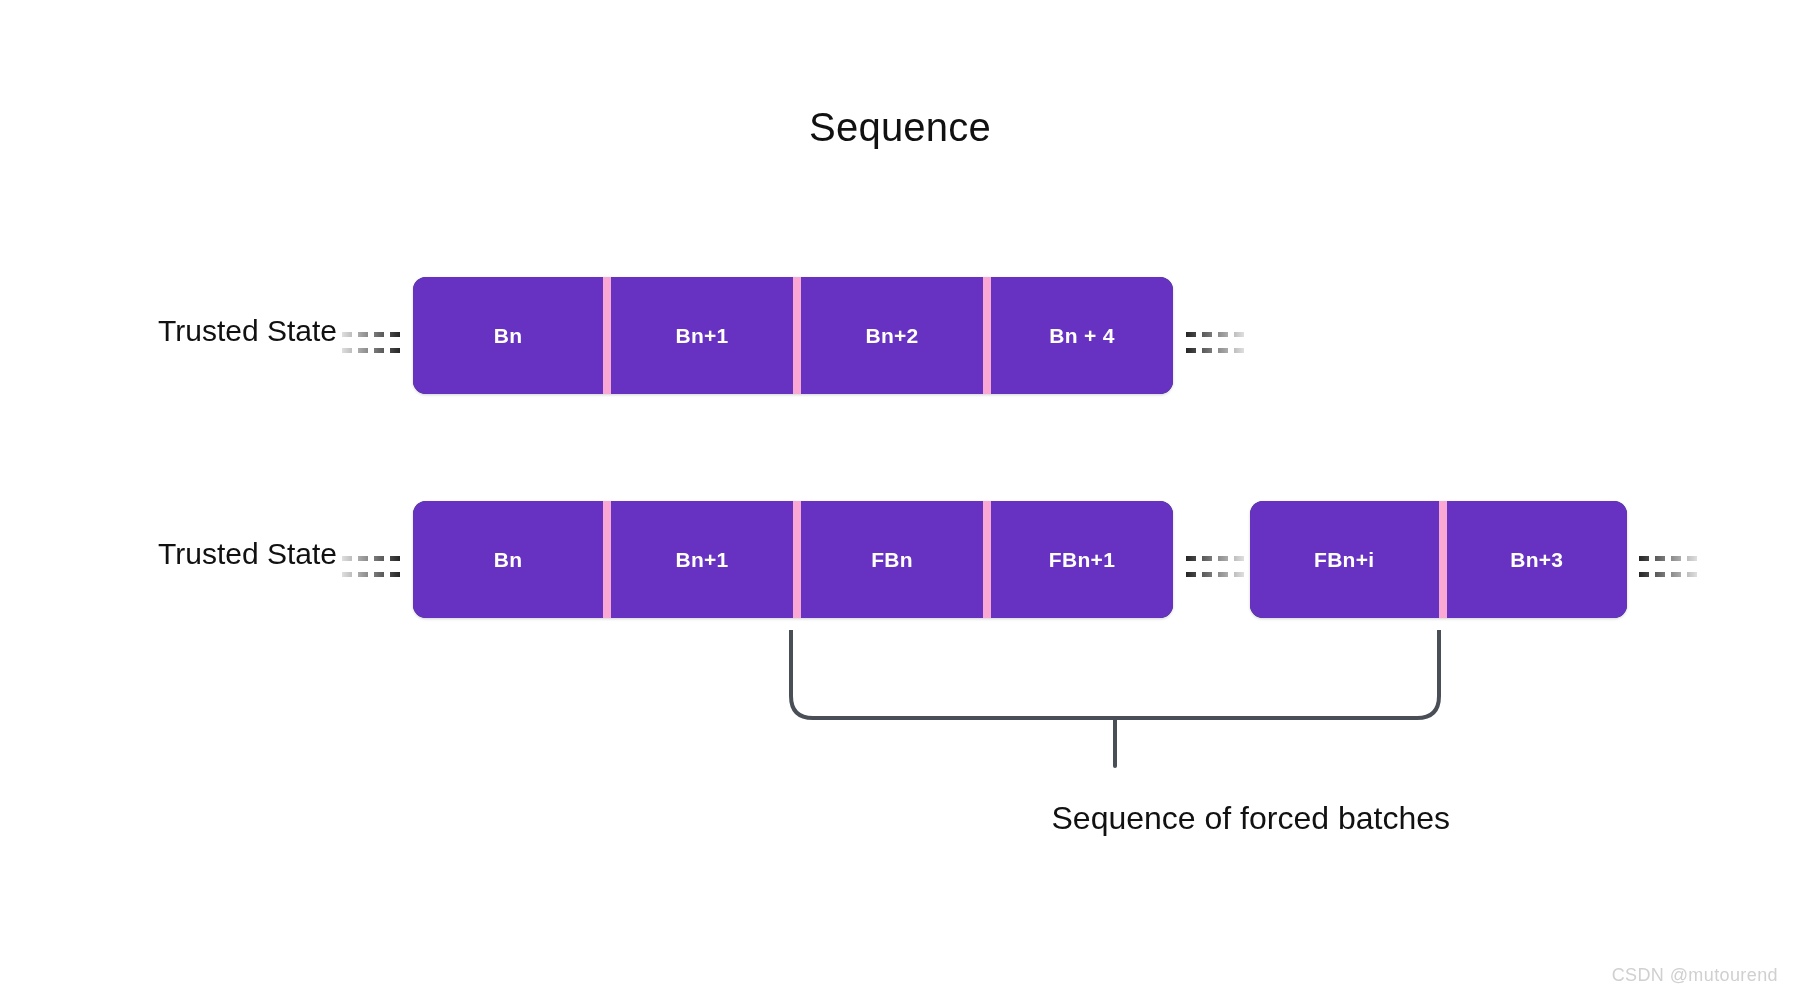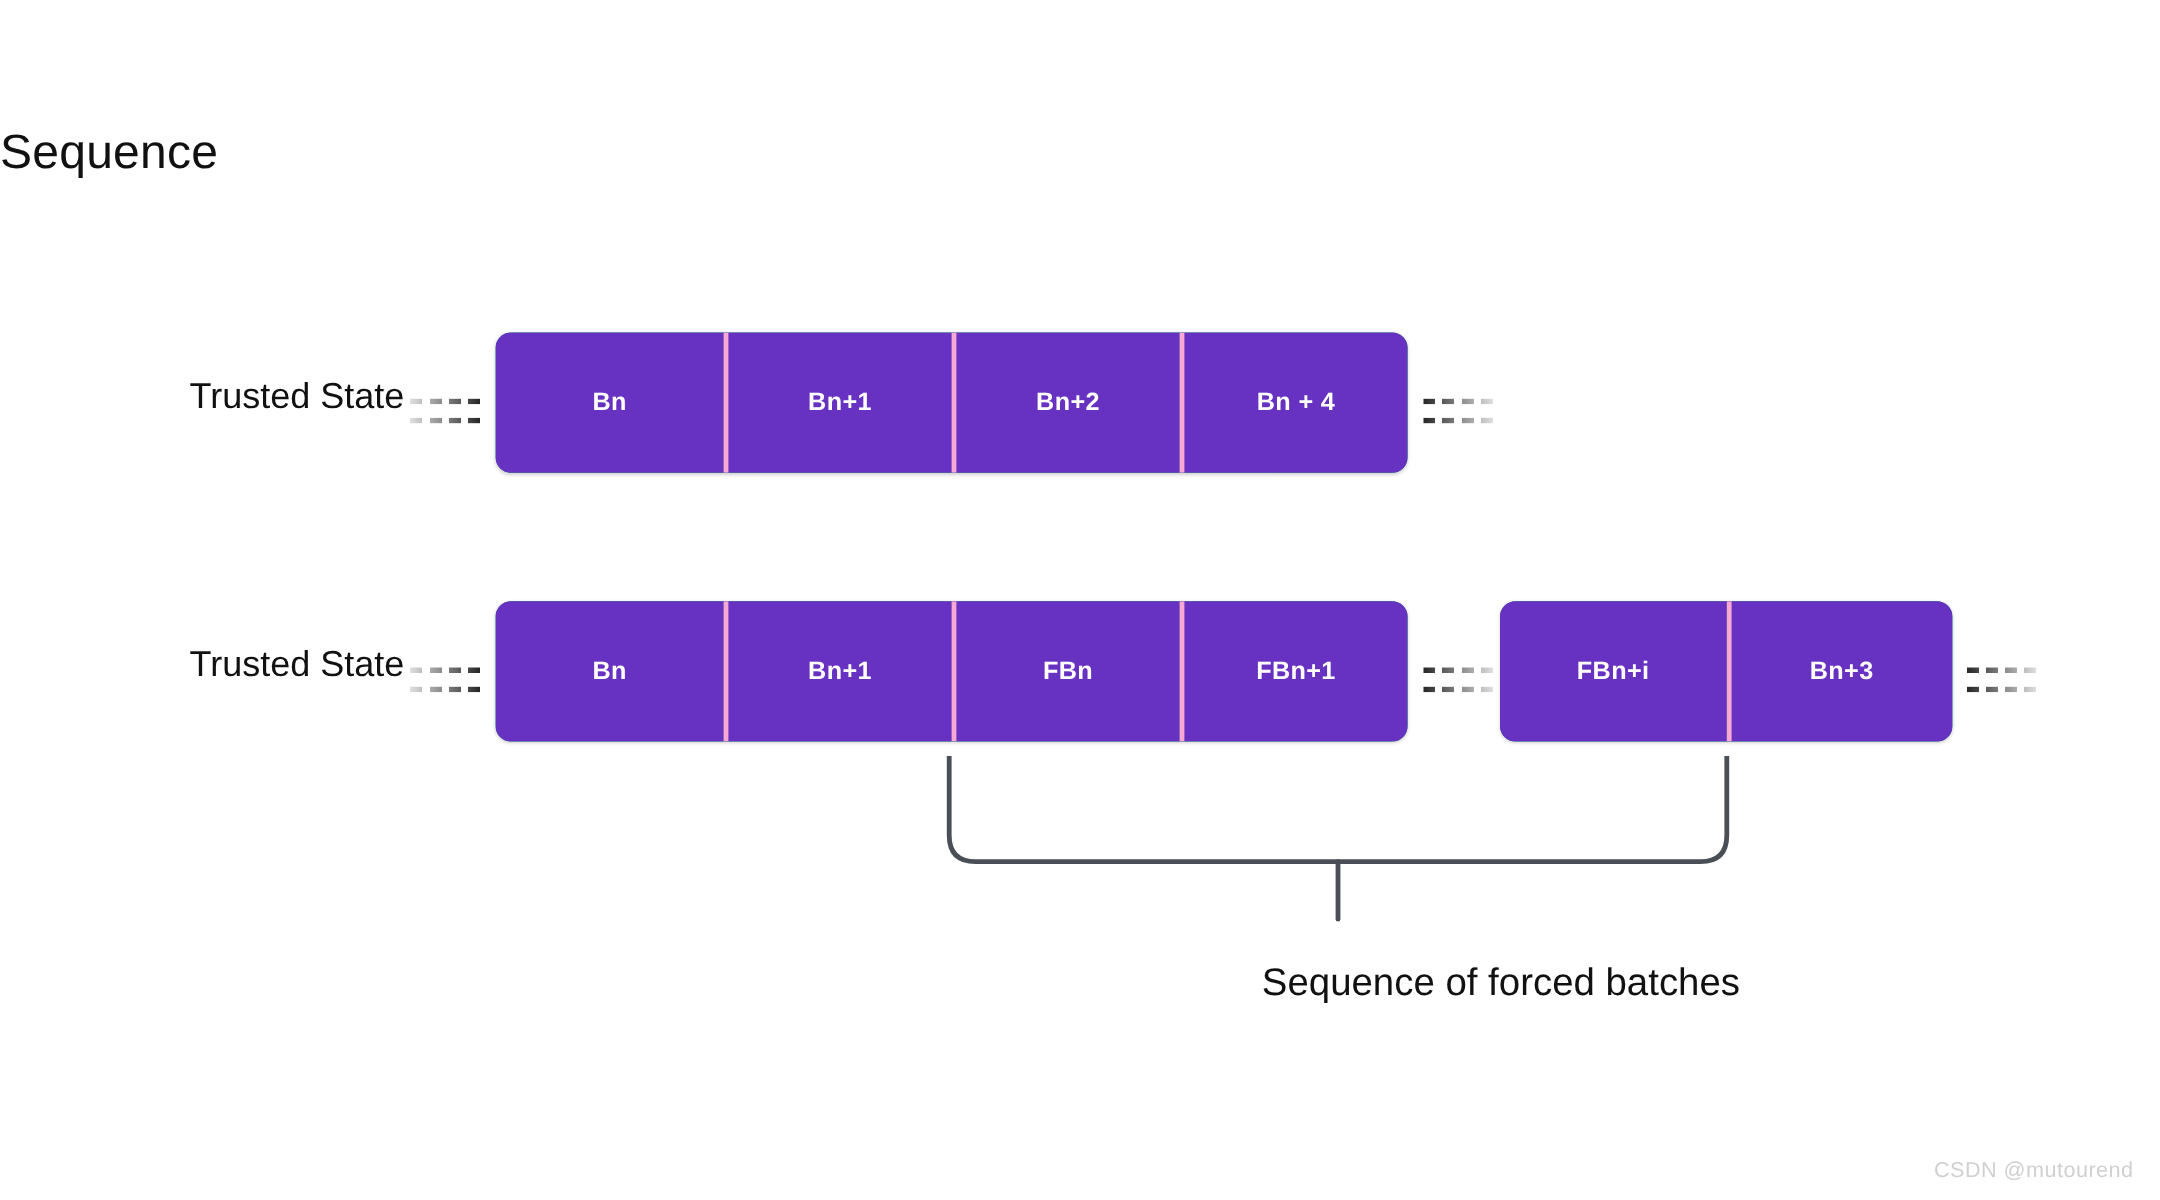--- a/index.html
+++ b/index.html
@@ -18,20 +18,21 @@
     background: #ffffff;
     overflow: hidden;
   }
 
   
   #diagram-title {
     position: absolute;
     left: 0;
     top: 105px;
     width: 1800px;
+    text-align: center;
     font-size: 40px;
     font-weight: 400;
     color: #111111;
     letter-spacing: 0.2px;
   }
 
   
   .row-label {
     position: absolute;
     font-size: 30px;
@@ -89,36 +90,36 @@
   #dash-mid-virtual   { left: 1186px; top: 548px; }
   #dash-right-virtual { left: 1639px; top: 548px; }
 
   
   .block-group {
     position: absolute;
     display: flex;
     height: 117px;
     border-radius: 13px;
     overflow: hidden;
-    background: #0f766e;
+    background: #14532d;
     box-shadow: 0 1px 3px rgba(0,0,0,0.18);
   }
   .block {
     display: flex;
     align-items: center;
     justify-content: center;
     background: #6731c2;
     color: #ffffff;
     font-size: 21px;
     font-weight: 700;
     letter-spacing: 0.3px;
     box-sizing: border-box;
   }
   .block + .block {
-    border-left: 4px solid #f9a8d4;
+    border-left: 8px solid #f9a8d4;
   }
 
   #group-trusted { left: 413px; top: 277px; width: 760px; }
   #group-trusted .block { width: 190px; }
 
   #group-virtual-a { left: 413px; top: 501px; width: 760px; }
   #group-virtual-a .block { width: 190px; }
 
   #group-virtual-b { left: 1250px; top: 501px; width: 377px; justify-content: center; }
   #group-virtual-b .block { width: 188.5px; }

